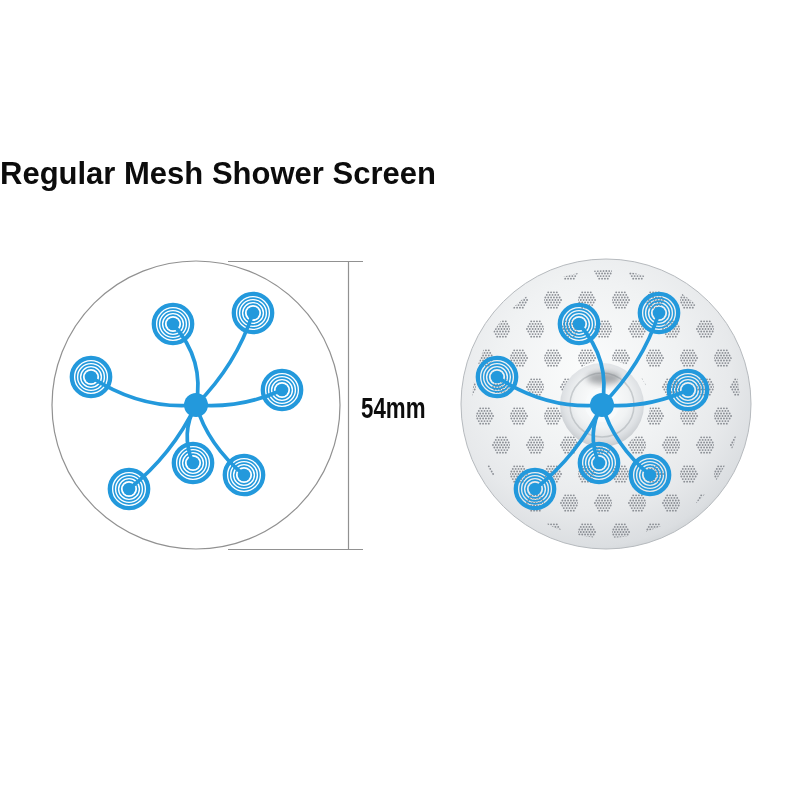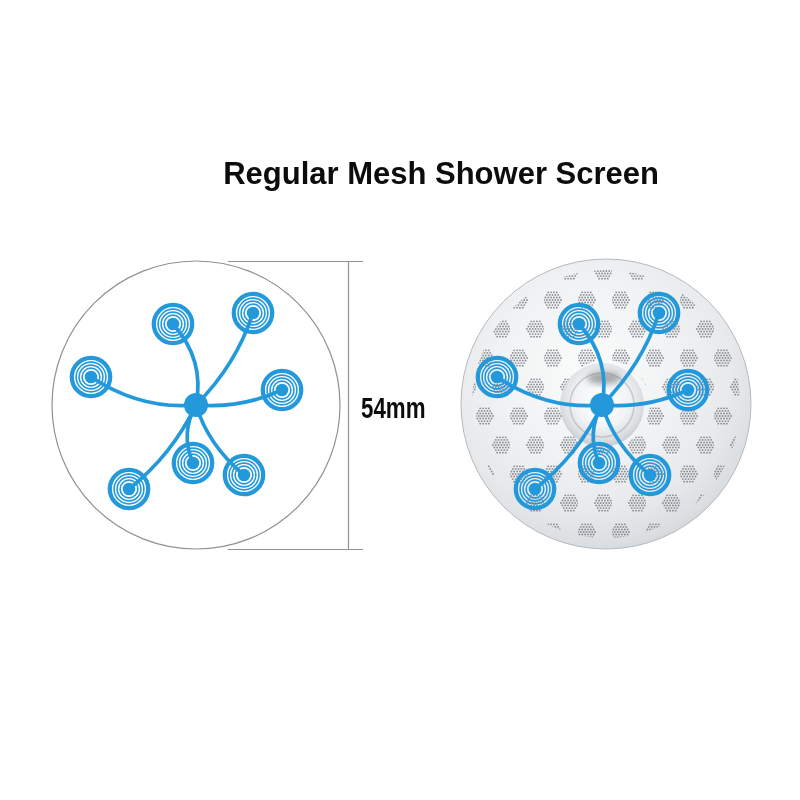--- a/index.html
+++ b/index.html
@@ -5,21 +5,21 @@
   html,body{margin:0;padding:0;}
   body{
     width:800px;height:800px;background:#ffffff;
     font-family:"Liberation Sans",sans-serif;
     position:relative;overflow:hidden;
   }
   .canvas{position:absolute;inset:0;width:800px;height:800px;background:#ffffff;}
   svg.figure{position:absolute;left:0;top:0;}
   .title{
     position:absolute;top:156px;left:0;width:659px;
-    text-align:right;font-size:31px;font-weight:bold;color:#0c0c0c;
+    text-align:left;font-size:31px;font-weight:bold;color:#0c0c0c;
     letter-spacing:0px;
   }
   .dim-label{
     position:absolute;left:361px;top:392px;
     font-size:29px;font-weight:bold;color:#0c0c0c;
     transform:scaleX(.77);transform-origin:left center;
     white-space:nowrap;
   }
 </style>
 </head>

